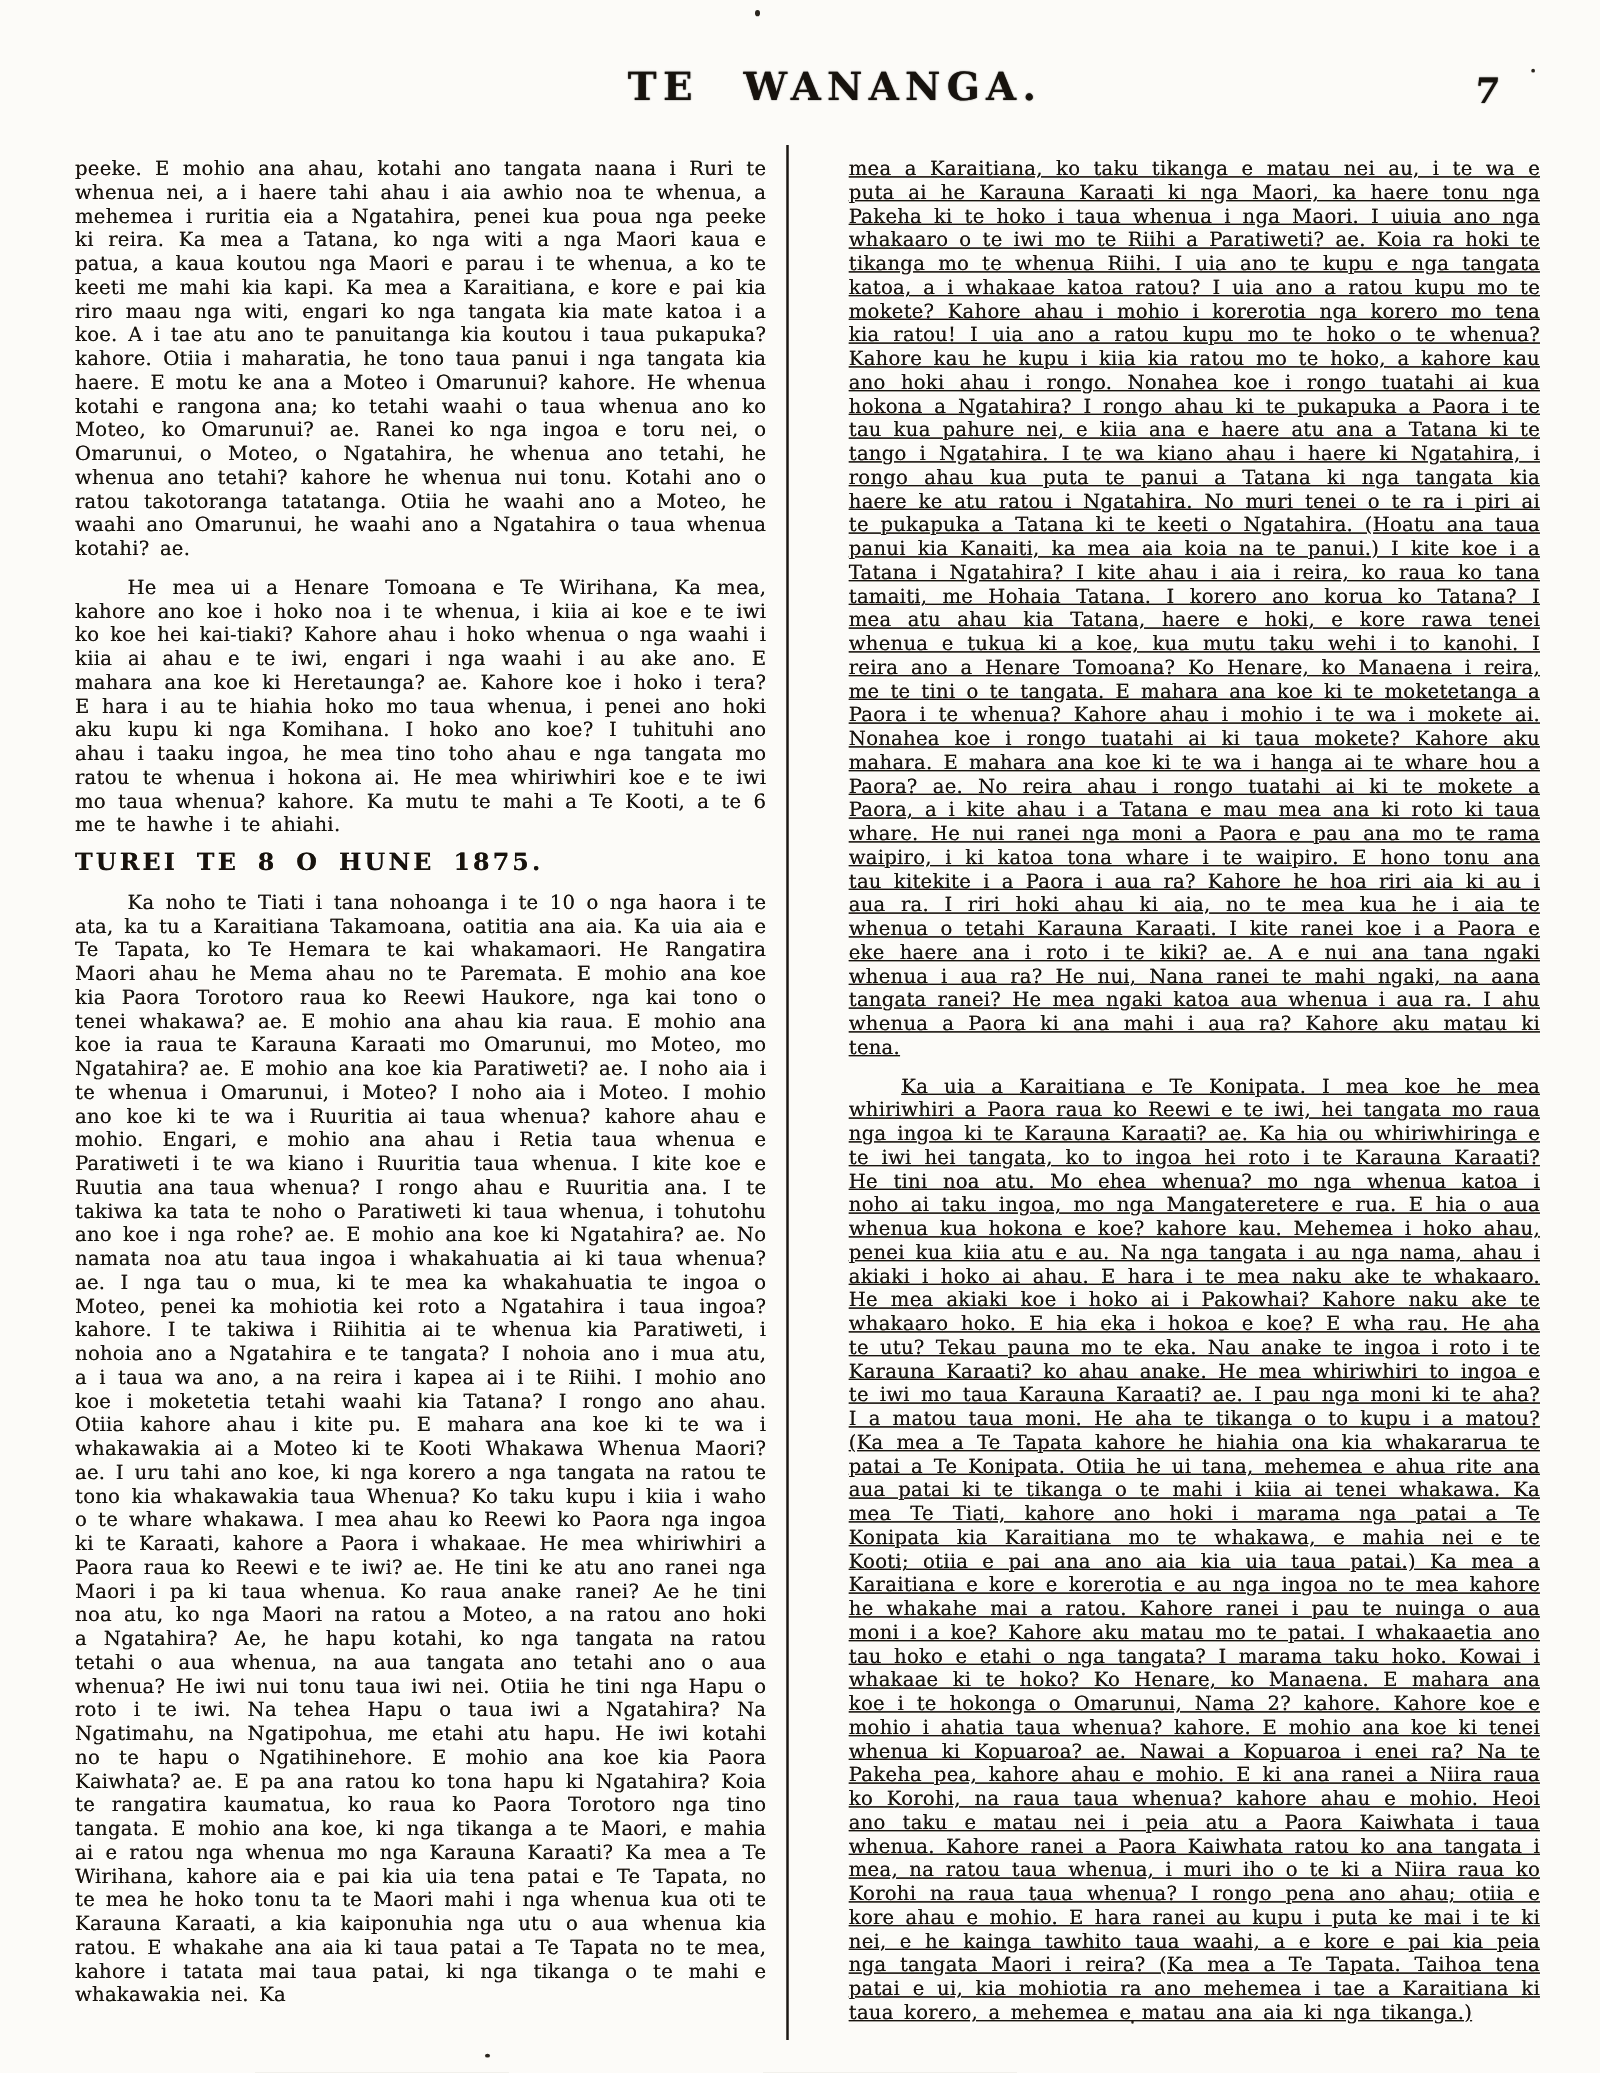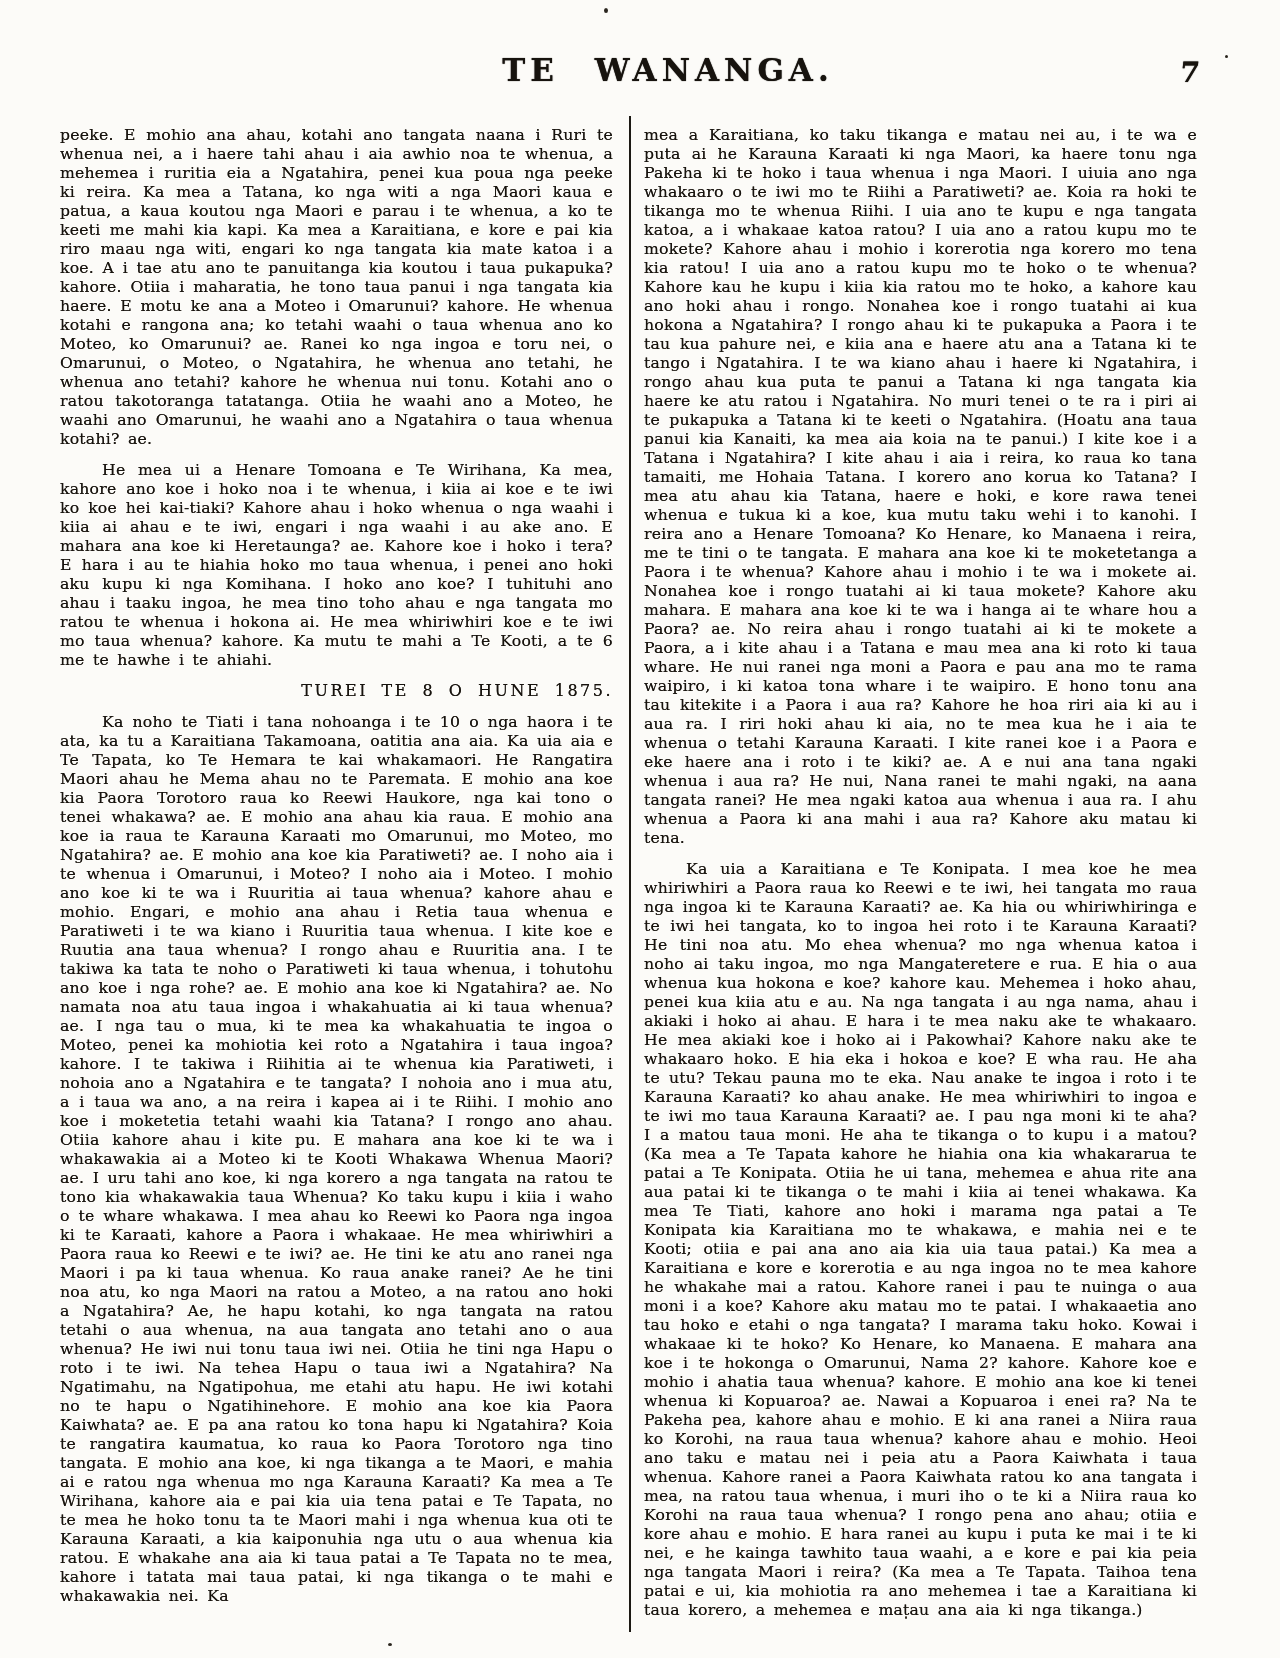--- a/index.html
+++ b/index.html
@@ -47,30 +47,30 @@
     top: 121px;
     width: 553px;
     text-align: justify;
     font-size: 15.7px;
     line-height: 19px;
     word-spacing: 3.2px;
     letter-spacing: 0.2px;
     text-shadow: 0 0 0.5px rgba(25,18,10,0.75);
   }
   .column-left  { left: 60px; }
-  .column-right { left: 644px; }
+  .column-right { left: 679px; text-decoration: underline; }
   .column p { margin: 4px 0 12px 0; }
   .column p.indent { text-indent: 42px; }
   .column p.no-indent { text-indent: 0; }
   .date-heading {
     margin: 14px 0 14px 0;
-    text-align: right;
+    text-align: left;
     text-indent: 0;
-    font-size: 16px;
-    font-weight: normal;
+    font-size: 19px;
+    font-weight: bold;
     letter-spacing: 2.5px;
     word-spacing: 6px;
   }
   
   .column-divider {
     position: absolute;
     top: 116px;
     left: 629px;
     width: 2px;
     height: 1516px;

